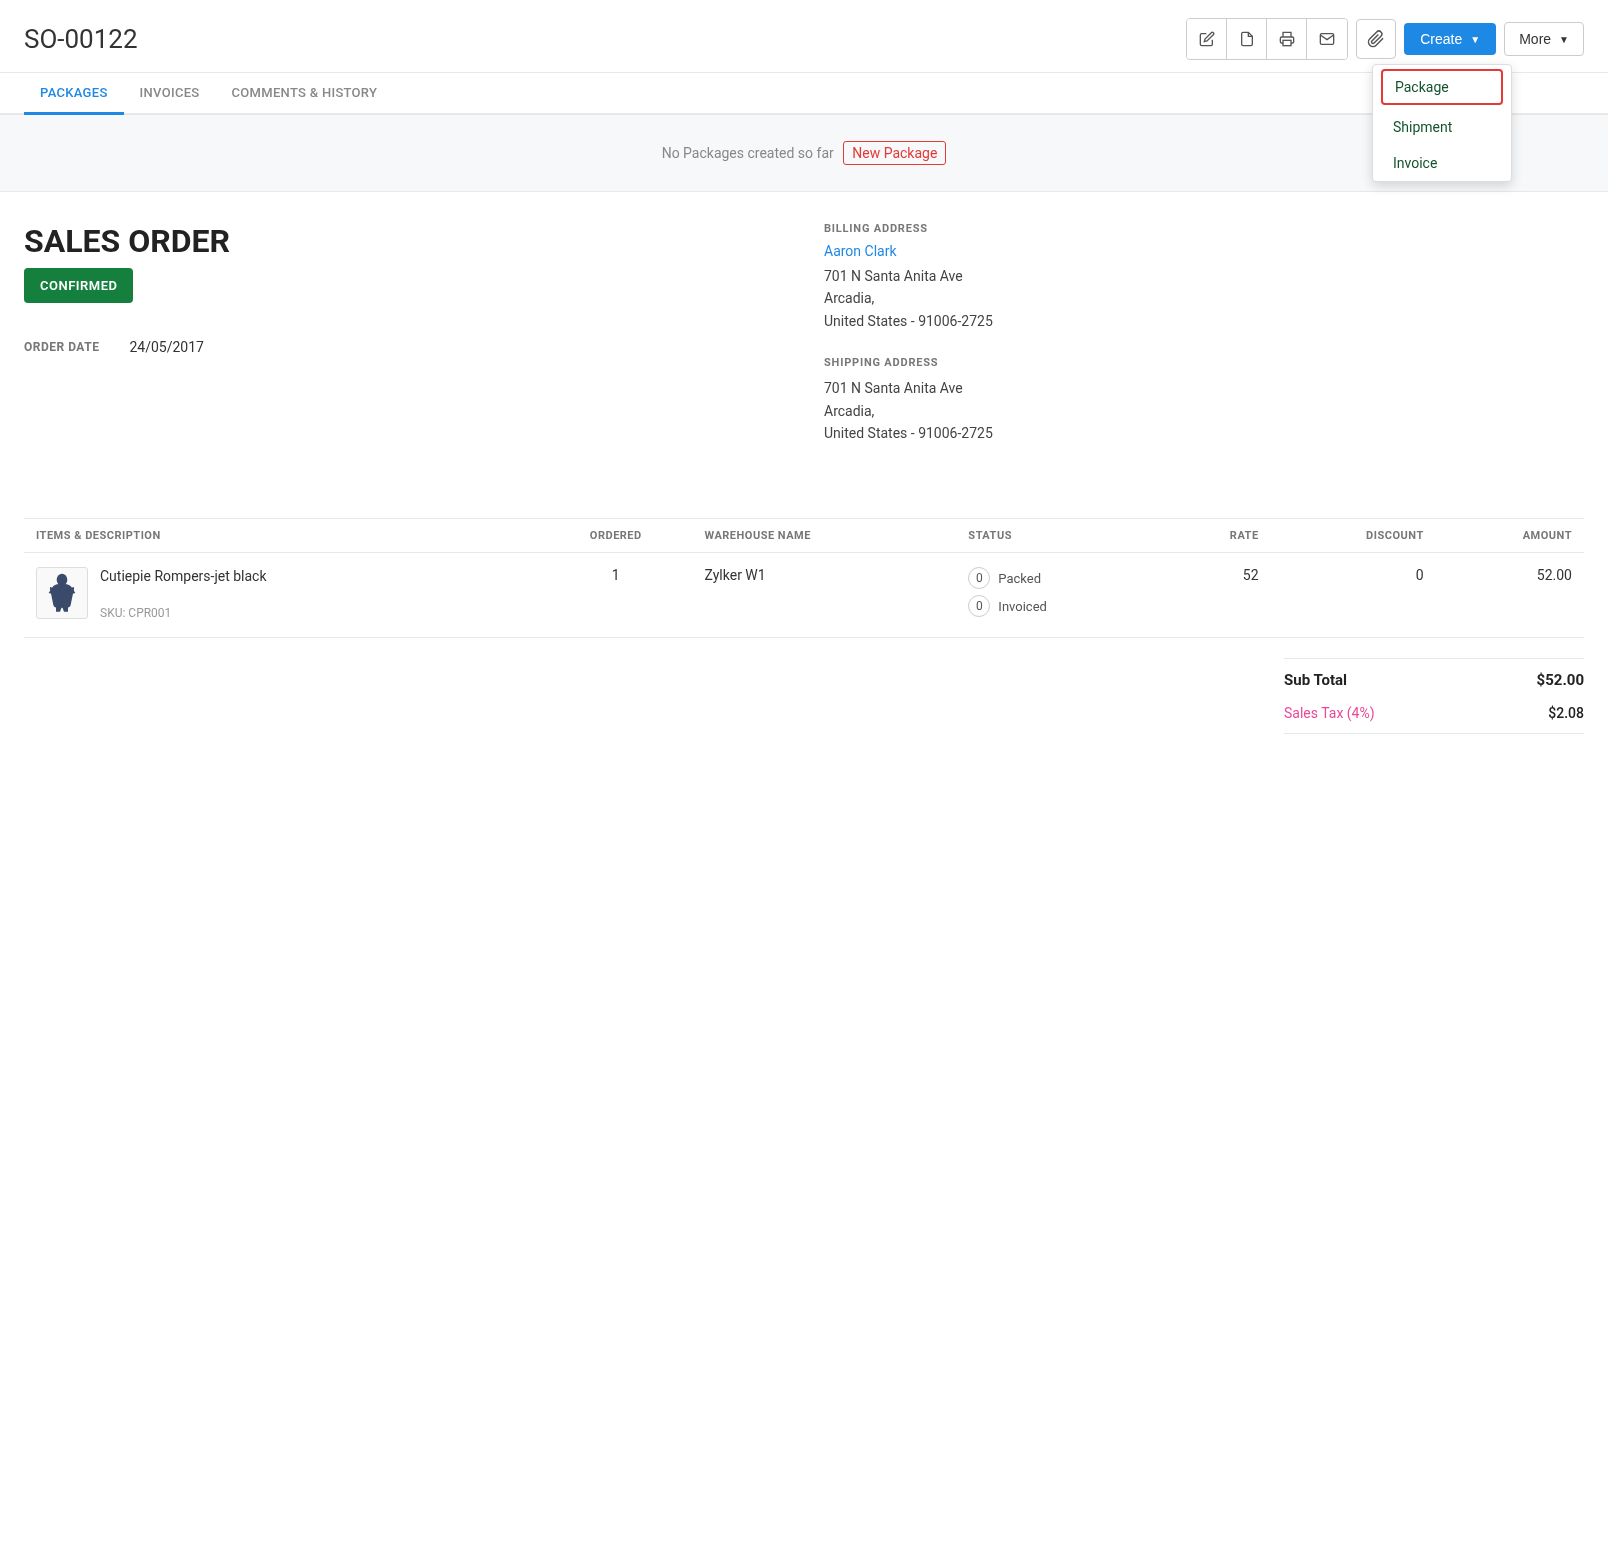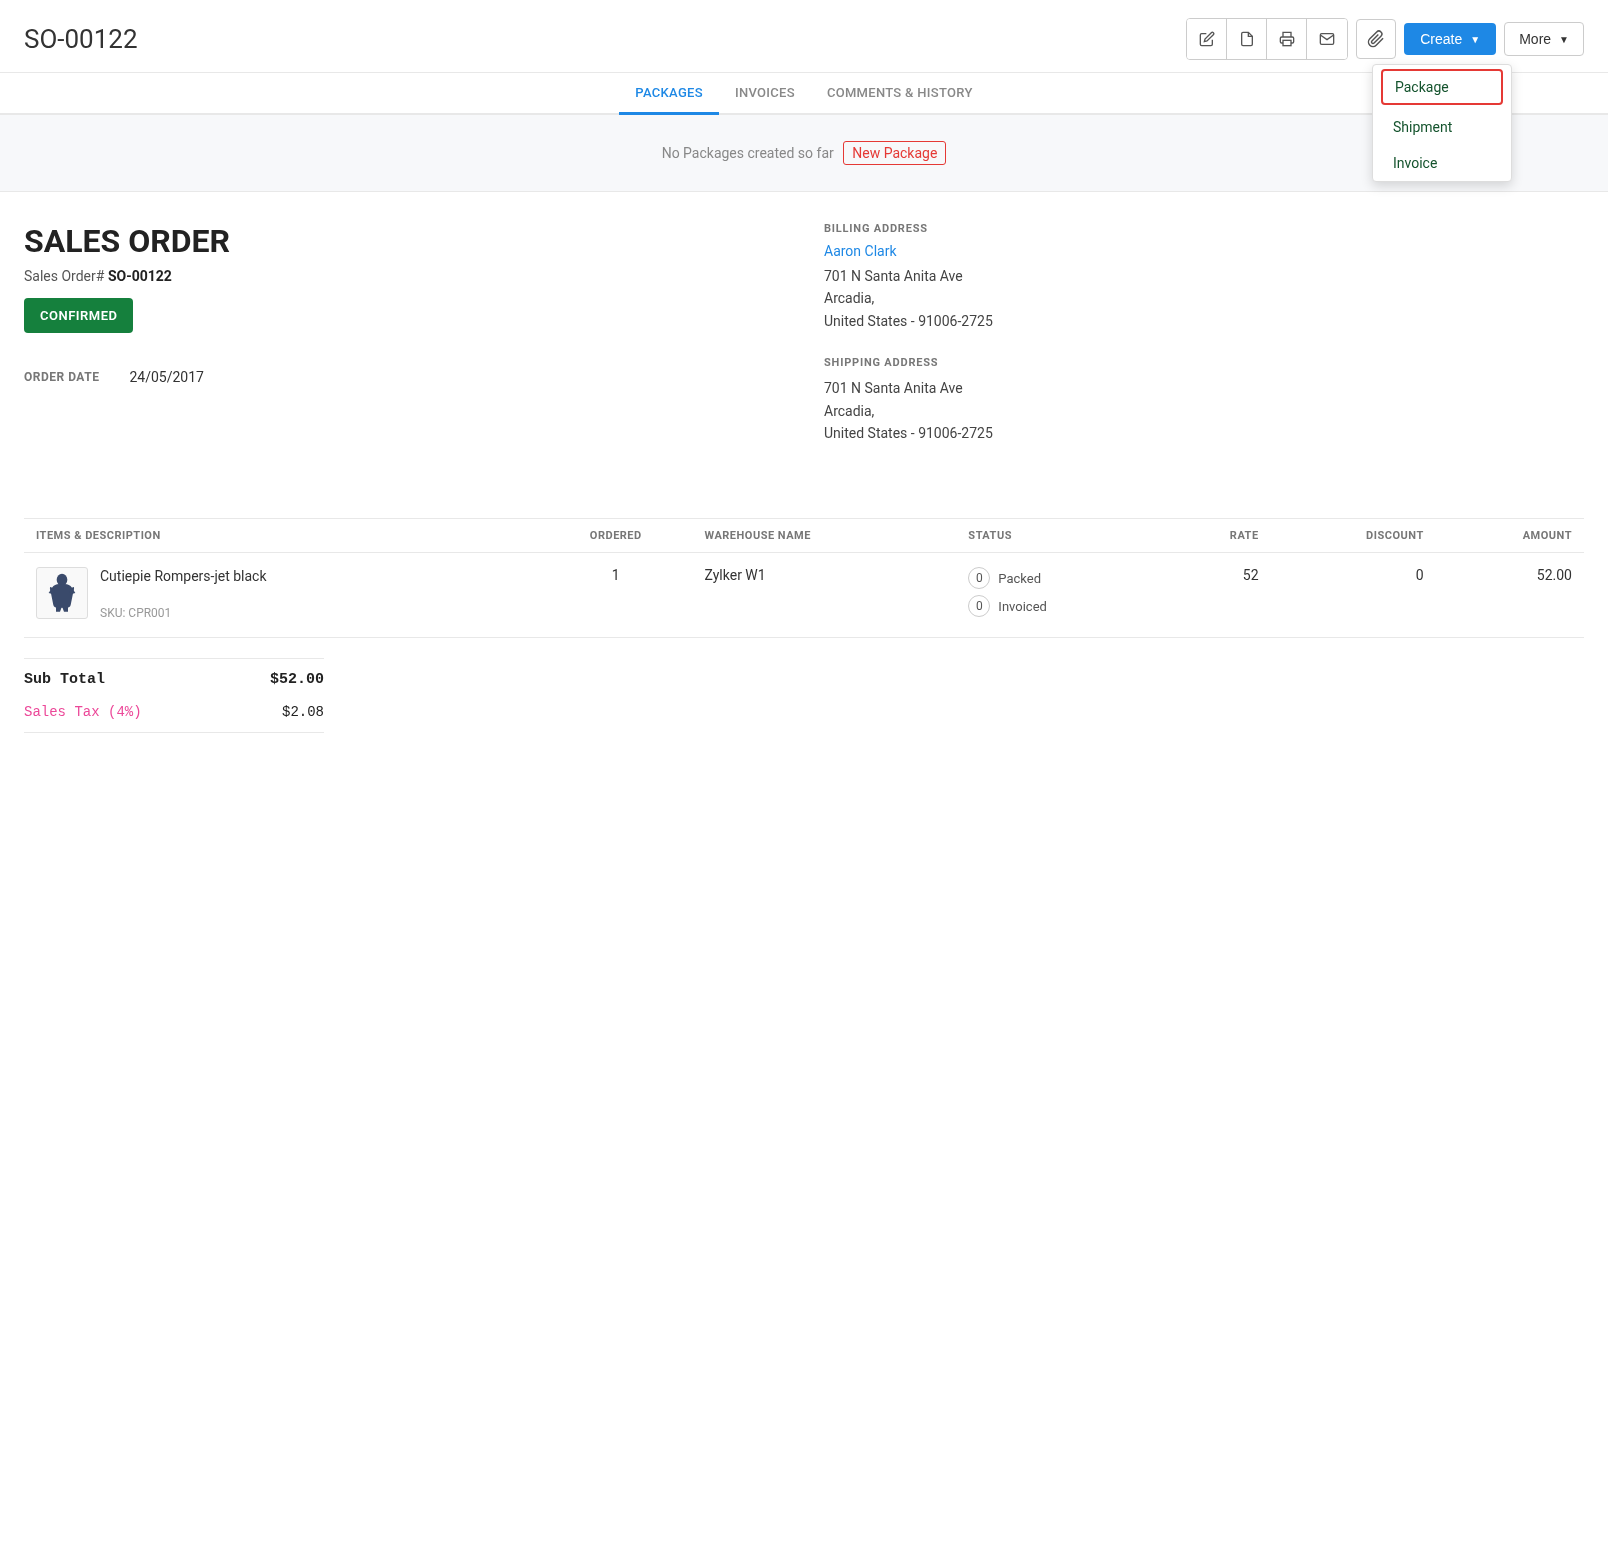--- a/index.html
+++ b/index.html
@@ -108,21 +108,20 @@
       margin: 4px 8px;
       padding: 8px 12px;
     }
 
     
     .tabs {
       display: flex;
       border-bottom: 2px solid #e8e8e8;
       padding: 0 24px;
       background: #fff;
-      justify-content: center;
     }
     .tab {
       padding: 12px 16px;
       cursor: pointer;
       font-size: 13px;
       font-weight: 500;
       color: #888;
       border-bottom: 3px solid transparent;
       margin-bottom: -2px;
       letter-spacing: 0.3px;
@@ -281,22 +280,21 @@
       border-radius: 50%;
       display: flex; align-items: center; justify-content: center;
       font-size: 12px; color: #555;
     }
     .status-text { font-size: 13px; color: #555; }
 
     
     .totals-section {
       padding: 20px 24px;
       display: flex;
-      justify-content: flex-start;
-      font-family: Liberation Mono, monospace;
+      justify-content: flex-end;
     }
     .totals-table {
       min-width: 300px;
     }
     .totals-row {
       display: flex;
       justify-content: space-between;
       padding: 8px 0;
       font-size: 14px;
     }
@@ -402,24 +400,20 @@
 
 <div class="packages-section">
   <span>No Packages created so far</span>
   <a class="new-package-link">New Package</a>
 </div>
 
 <div class="main-content">
 
   <div class="left-section">
     <div class="sales-order-title">SALES ORDER</div>
-    <div class="order-number">
-      <span>Sales Order#</span>
-      <strong>SO-00122</strong>
-    </div>
     <div class="confirmed-badge">CONFIRMED</div>
 
     <div class="order-date-row" style="margin-top: 16px;">
       <span class="order-date-label">ORDER DATE</span>
       <span class="order-date-value">24/05/2017</span>
     </div>
   </div>
 
   <div class="right-section">
     <div class="address-section">

